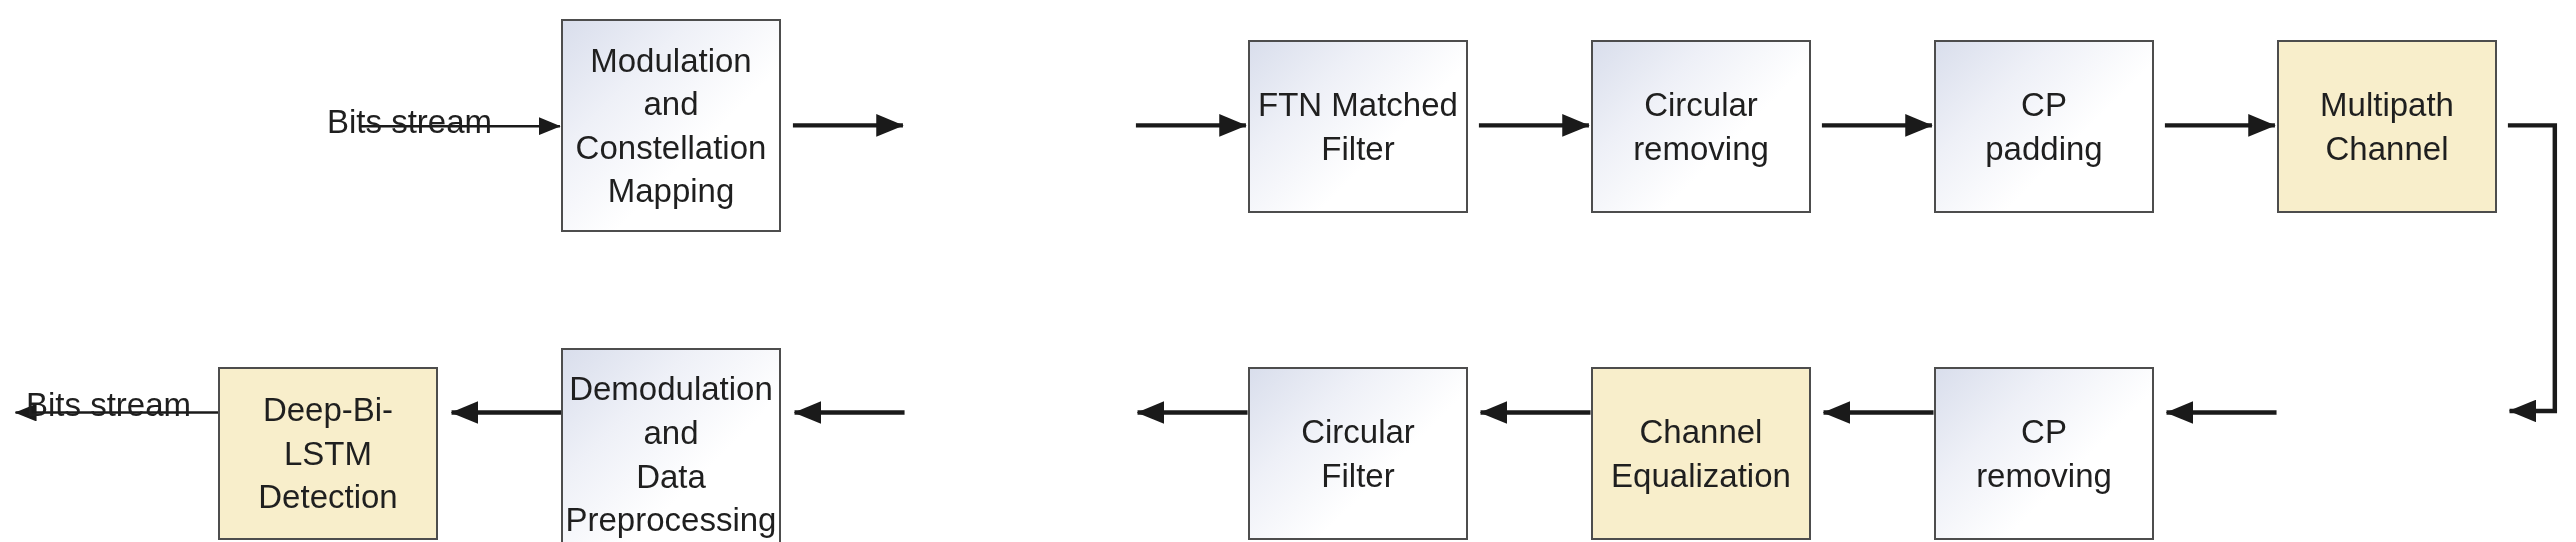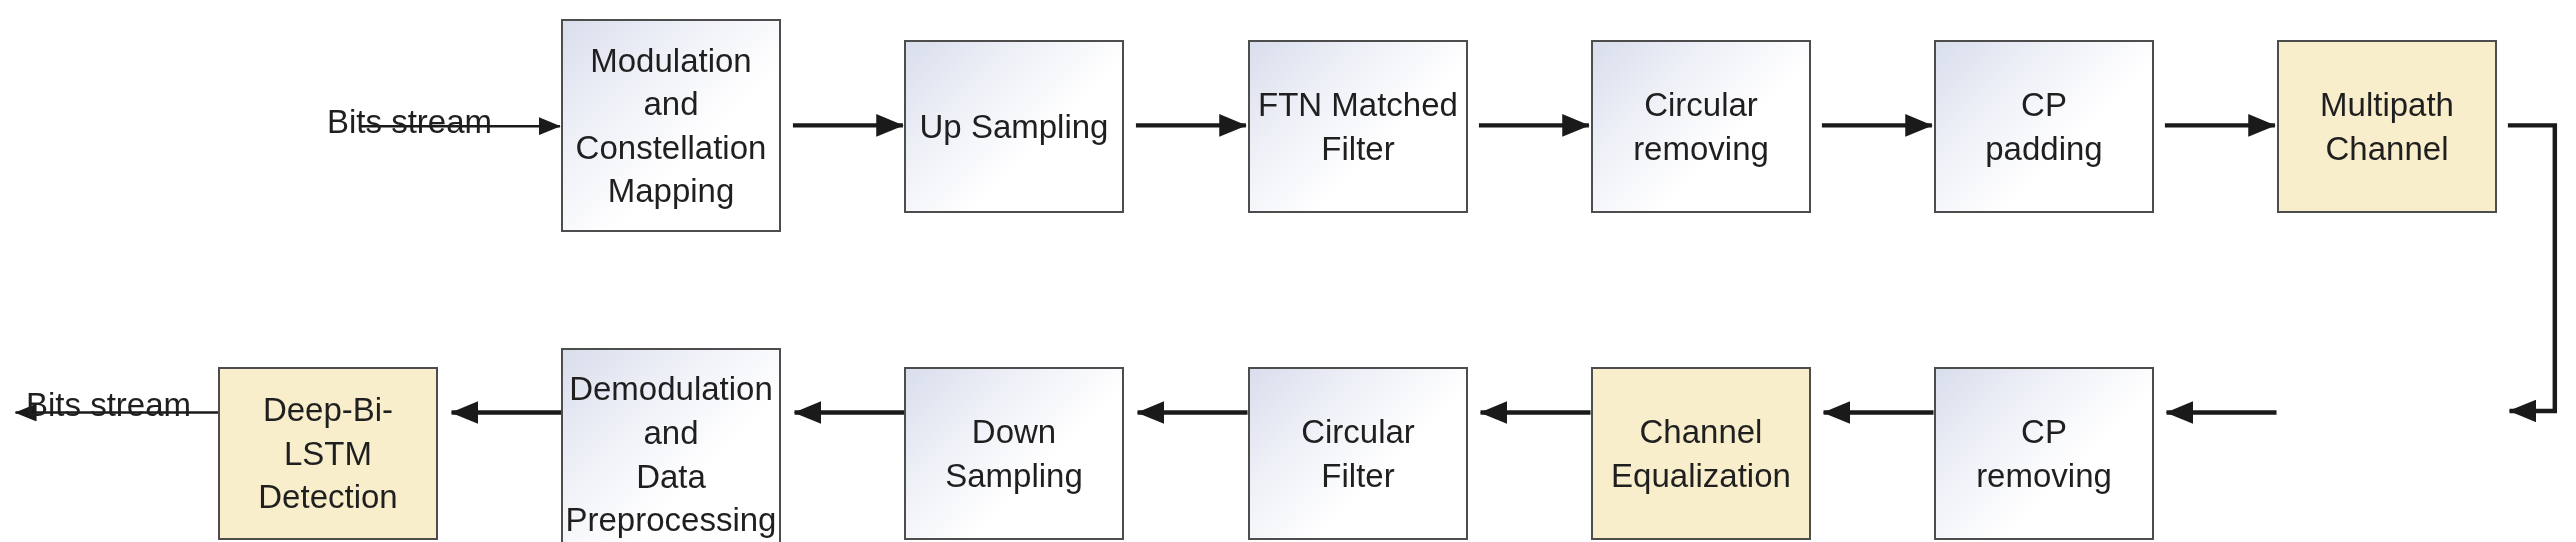--- a/index.html
+++ b/index.html
@@ -63,23 +63,20 @@
 
   <div class="stream-label label-in">Bits stream</div>
   <div class="stream-label label-out">Bits stream</div>
 
   <div class="node row-top c1 tall">
     <span>Modulation
 and
 Constellation
 Mapping</span>
   </div>
-  <div class="node row-top c2">
-    <span>Up Sampling</span>
-  </div>
   <div class="node row-top c3">
     <span>FTN Matched
 Filter</span>
   </div>
   <div class="node row-top c4">
     <span>Circular
 removing</span>
   </div>
   <div class="node row-top c5">
     <span>CP
@@ -95,24 +92,20 @@
 removing</span>
   </div>
   <div class="node row-bottom c4 hl">
     <span>Channel
 Equalization</span>
   </div>
   <div class="node row-bottom c3">
     <span>Circular
 Filter</span>
   </div>
-  <div class="node row-bottom c2">
-    <span>Down
-Sampling</span>
-  </div>
   <div class="node row-bottom c1 tall">
     <span>Demodulation
 and
 Data
 Preprocessing</span>
   </div>
   <div class="node row-bottom c0 hl">
     <span>Deep-Bi-LSTM
 Detection</span>
   </div>

